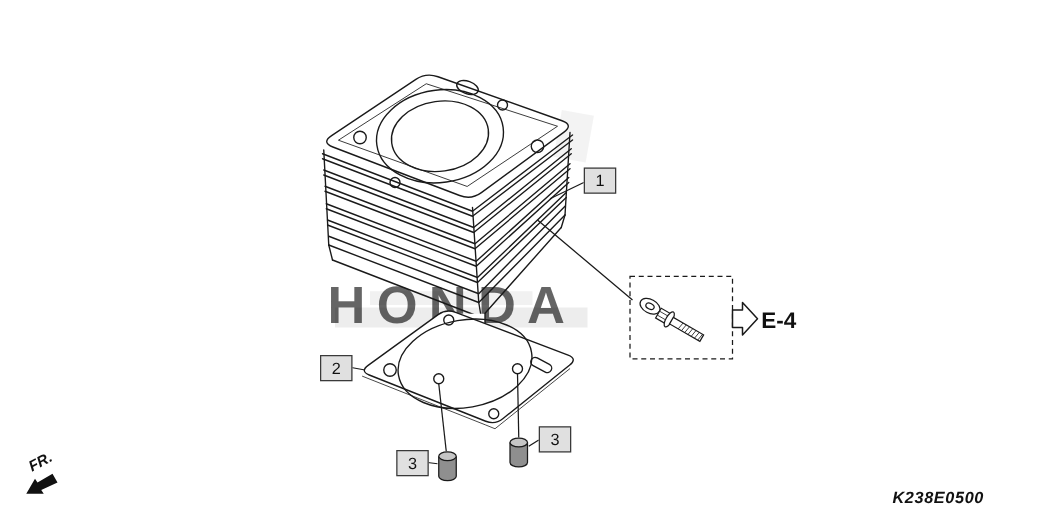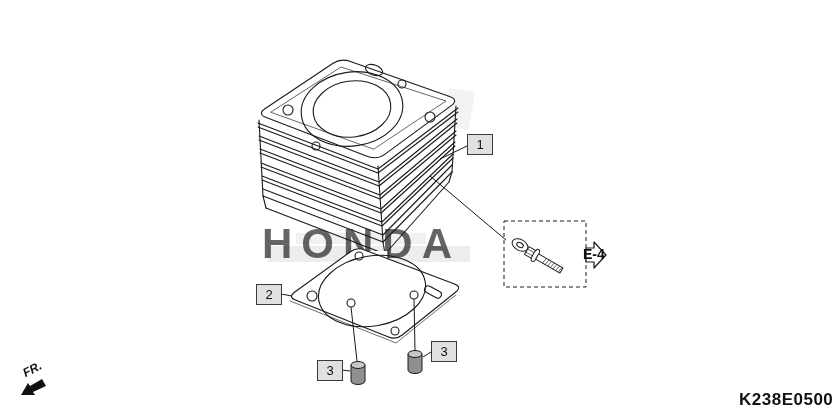--- a/index.html
+++ b/index.html
@@ -7,26 +7,26 @@
     position:relative; width:840px; height:420px; background:#ffffff;
     font-family:"Liberation Sans", sans-serif; overflow:hidden; color:#111;
   }
   .artwork { position:absolute; left:0; top:0; }
   .callout {
     position:absolute; width:24px; height:19px;
     background:#e0e0e0; border:1px solid #3a3a3a;
     display:flex; align-items:center; justify-content:center;
     font-size:13px; color:#111;
   }
-  .e4-label { position:absolute; left:583px; top:246px; font-weight:bold; font-size:14px; }
+  .e4-label { position:absolute; left:609px; top:246px; font-weight:bold; font-size:18px; }
   .fr-label {
     position:absolute; left:27px; top:366px; font-weight:bold; font-style:italic;
     font-size:12px; transform:rotate(-28deg); transform-origin:left bottom;
   }
-  .part-code { position:absolute; left:739px; top:390px; font-weight:bold; font-size:17px; letter-spacing:.5px; }
+  .part-code { position:absolute; left:714px; top:390px; font-weight:bold; font-size:13px; letter-spacing:.5px;font-style:italic; }
   .watermark {
     position:absolute; left:262px; top:220px; font-size:42px; font-weight:bold;
     letter-spacing:9px; color:#000000; opacity:.6; user-select:none;
   }
   .wm-band { position:absolute; background:#d8d8d8; }
   .wm-band1 { left:268px; top:246px; width:202px; height:16px; opacity:.45; }
   .wm-band2 { left:296px; top:233px; width:130px; height:11px; opacity:.35; }
   .wm-band3 { left:446px; top:90px; width:26px; height:38px; opacity:.3; transform:rotate(10deg); }
 </style>
 </head>

